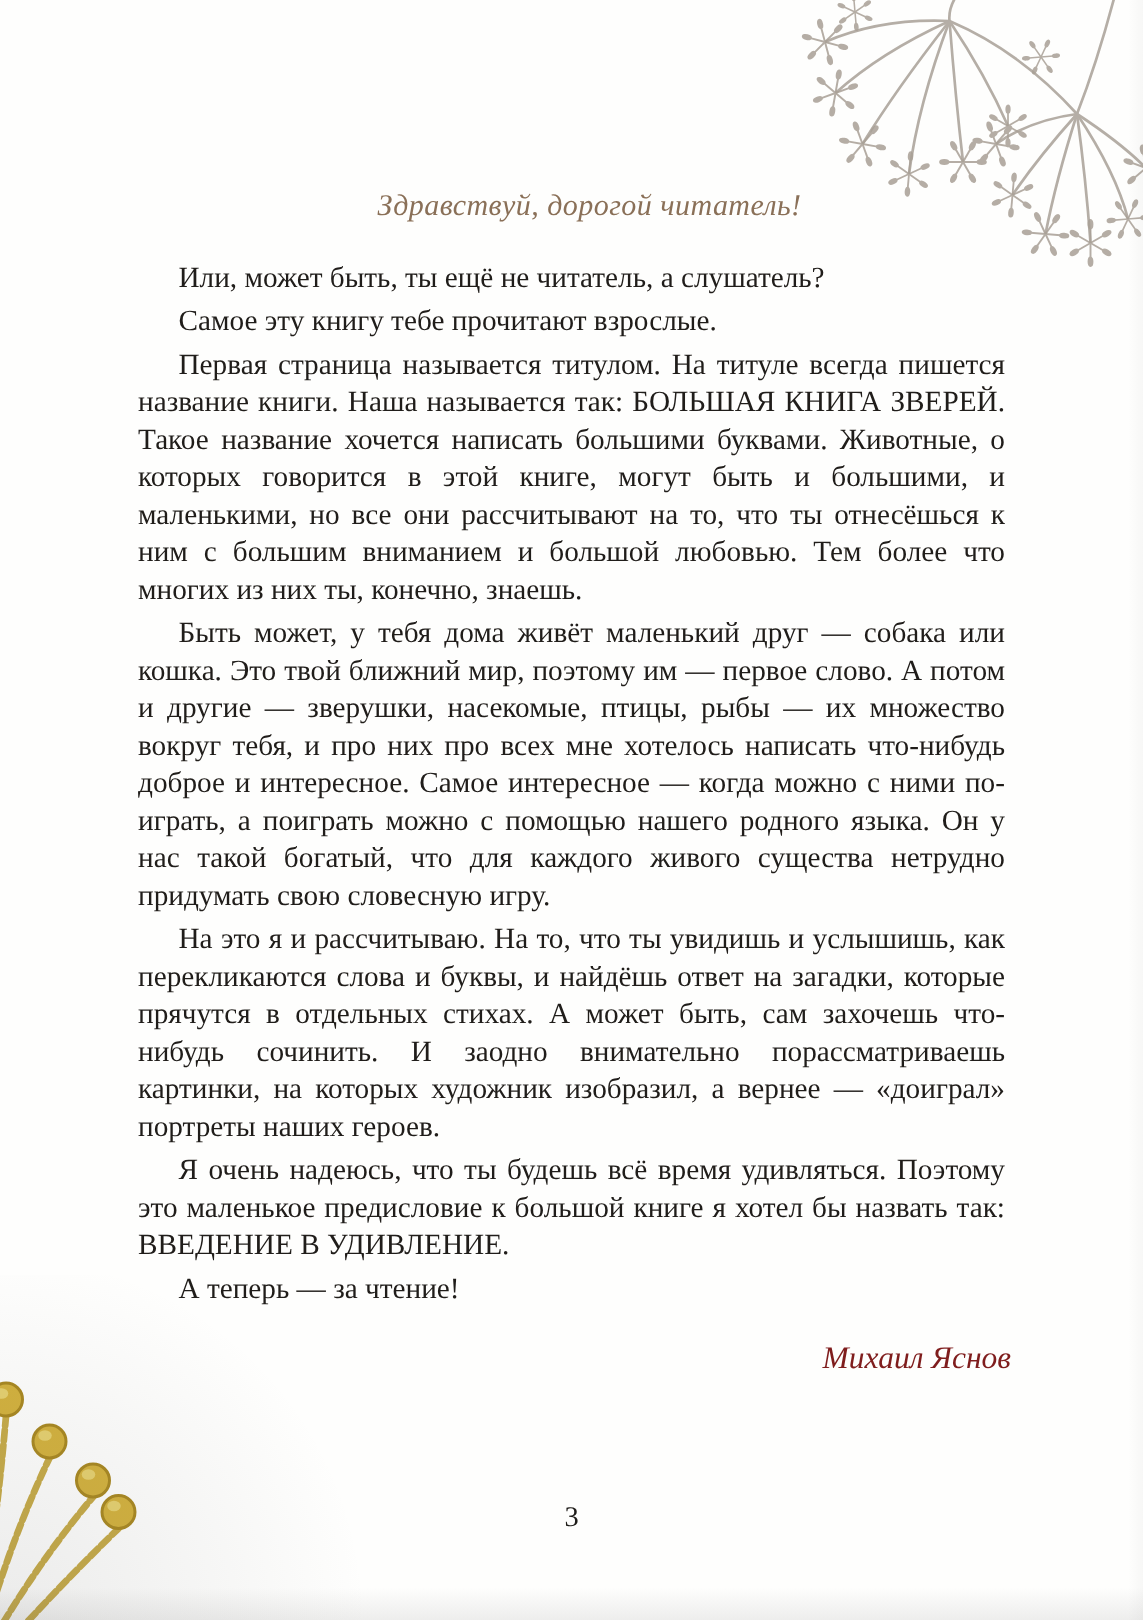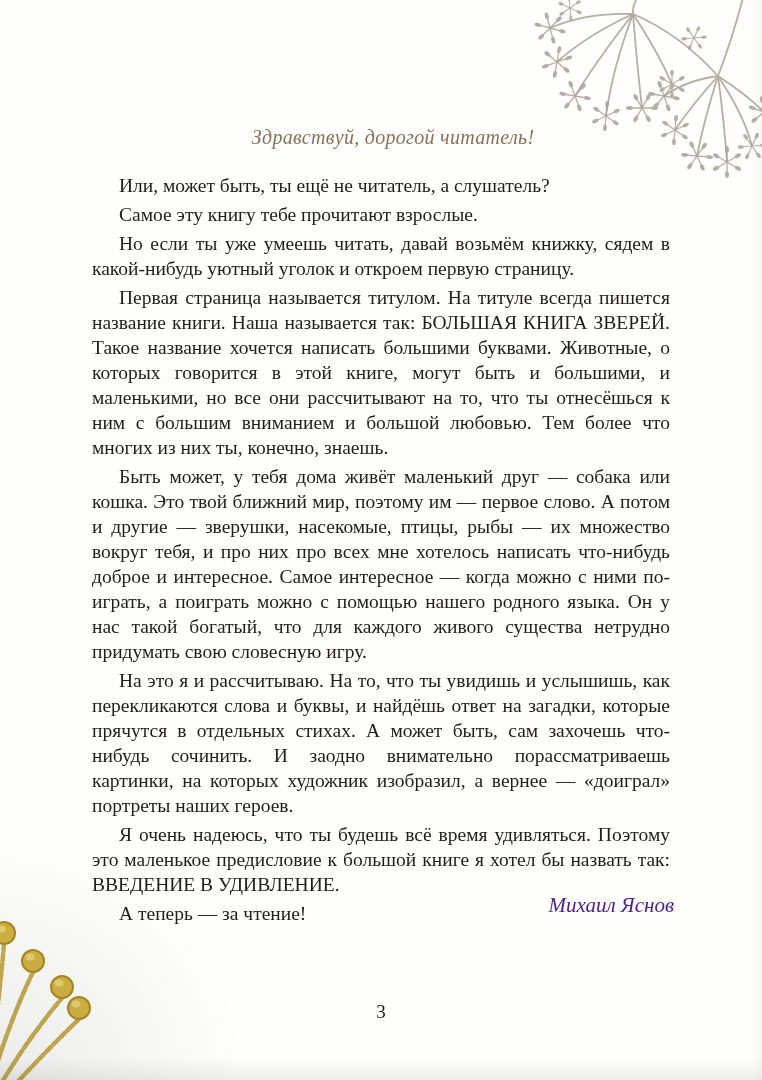--- a/index.html
+++ b/index.html
@@ -49,21 +49,21 @@
   }
   .body-text p {
     margin: 4px;
     text-indent: 27px;
   }
   .signature {
     position: absolute;
     top: 893px; right: 88px;
     font-size: 21px;
     font-style: italic;
-    color: #4c1d95;
+    color: #7f1d1d;
   }
   .page-number {
     position: absolute;
     top: 1001px; left: 0; width: 100%;
     text-align: center;
     font-size: 19px;
     color: #1d1b18;
   }
   .illo-top-right { position: absolute; top: 0; right: 0; }
   .illo-bottom-left { position: absolute; bottom: 0; left: 0; }
@@ -123,21 +123,20 @@
       <use href="#seedstar" transform="translate(58,8) rotate(25) scale(0.8)"></use>
       <use href="#seedstar" transform="translate(182,38) rotate(55) scale(0.8)"></use>
     </g>
   </svg>
 
   <h1 class="title">Здравствуй, дорогой читатель!</h1>
 
   <div class="body-text">
     <p>Или, может быть, ты ещё не читатель, а слушатель?</p>
     <p>Самое эту книгу тебе прочитают взрослые.</p>
-    <p>Но если ты уже умеешь читать, давай возьмём книжку, сядем в ка­кой-нибудь уютный уголок и откроем первую страницу.</p>
     <p>Первая страница называется титулом. На титуле всегда пишется название книги. Наша называется так: БОЛЬШАЯ КНИГА ЗВЕРЕЙ. Та­кое название хочется написать большими буквами. Животные, о кото­рых говорится в этой книге, могут быть и большими, и маленькими, но все они рассчитывают на то, что ты отнесёшься к ним с большим вниманием и большой любовью. Тем более что многих из них ты, ко­нечно, знаешь.</p>
     <p>Быть может, у тебя дома живёт маленький друг — собака или кошка. Это твой ближний мир, поэтому им — первое слово. А по­том и другие — зверушки, насекомые, птицы, рыбы — их множество вокруг тебя, и про них про всех мне хотелось написать что-нибудь доброе и интересное. Самое интересное — когда можно с ними по­играть, а поиграть можно с помощью нашего родного языка. Он у нас такой богатый, что для каждого живого существа нетрудно придумать свою словесную игру.</p>
     <p>На это я и рассчитываю. На то, что ты увидишь и услышишь, как пе­рекликаются слова и буквы, и найдёшь ответ на загадки, которые пря­чутся в отдельных стихах. А может быть, сам захочешь что-нибудь со­чинить. И заодно внимательно порассматриваешь картинки, на которых художник изобразил, а вернее — «доиграл» портреты наших героев.</p>
     <p>Я очень надеюсь, что ты будешь всё время удивляться. Поэтому это маленькое предисловие к большой книге я хотел бы назвать так: ВВЕДЕНИЕ В УДИВЛЕНИЕ.</p>
     <p>А теперь — за чтение!</p>
   </div>
 
   <div class="signature">Михаил Яснов</div>
 
   <div class="page-number">3</div>

